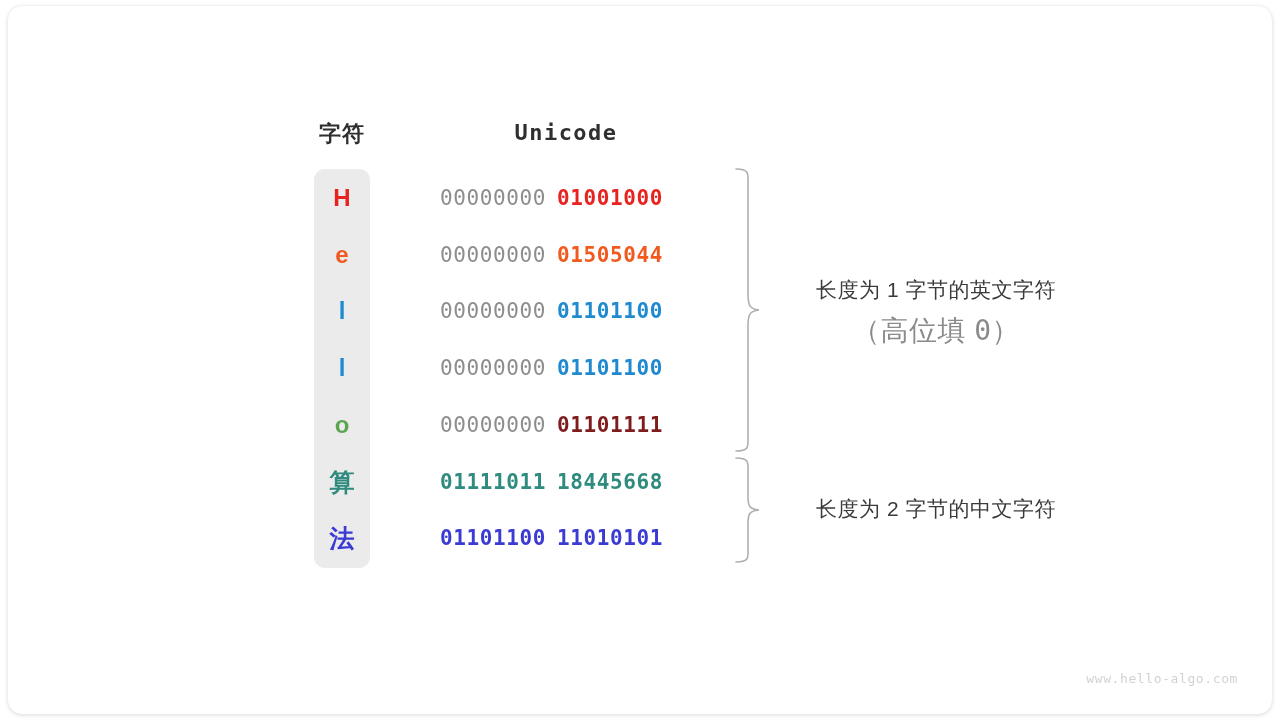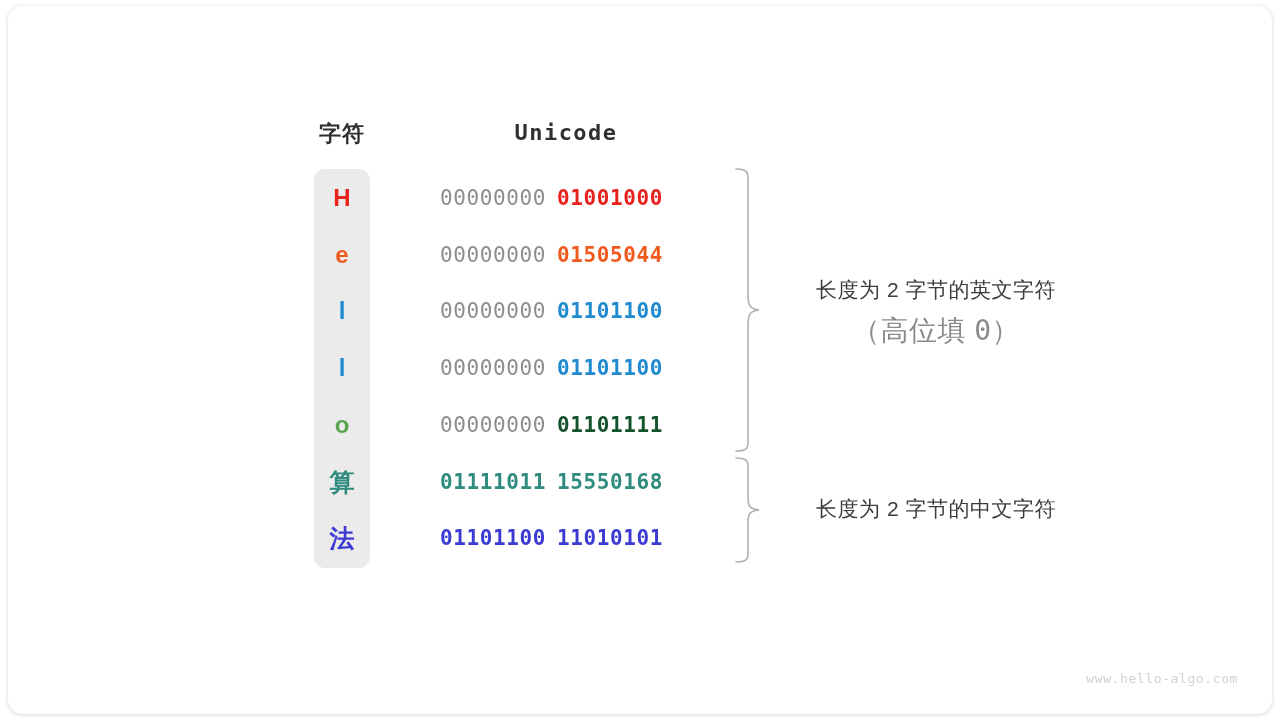--- a/index.html
+++ b/index.html
@@ -138,23 +138,23 @@
   <div id="rows-layer">
       <div class="char-cell" style="top: 175px; color: rgb(232, 35, 31);">H</div>
       <div class="bin-row" style="top: 175px;"><span class="byte-hi">00000000</span><span class="gap"></span><span class="byte-lo" style="color: rgb(232, 35, 31);">01001000</span></div>
       <div class="char-cell" style="top: 231.7px; color: rgb(240, 90, 30);">e</div>
       <div class="bin-row" style="top: 231.7px;"><span class="byte-hi">00000000</span><span class="gap"></span><span class="byte-lo" style="color: rgb(240, 90, 30);">01505044</span></div>
       <div class="char-cell" style="top: 288.4px; color: rgb(31, 138, 208);">l</div>
       <div class="bin-row" style="top: 288.4px;"><span class="byte-hi">00000000</span><span class="gap"></span><span class="byte-lo" style="color: rgb(31, 138, 208);">01101100</span></div>
       <div class="char-cell" style="top: 345.1px; color: rgb(31, 138, 208);">l</div>
       <div class="bin-row" style="top: 345.1px;"><span class="byte-hi">00000000</span><span class="gap"></span><span class="byte-lo" style="color: rgb(31, 138, 208);">01101100</span></div>
       <div class="char-cell" style="top: 401.8px; color: rgb(90, 165, 82);">o</div>
-      <div class="bin-row" style="top: 401.8px;"><span class="byte-hi">00000000</span><span class="gap"></span><span class="byte-lo" style="color: #14532d;">01101111</span></div>
+      <div class="bin-row" style="top: 401.8px;"><span class="byte-hi">00000000</span><span class="gap"></span><span class="byte-lo" style="color: #7f1d1d;">01101111</span></div>
       <div class="char-cell cjk" style="top: 458.5px; color: rgb(46, 139, 125);">算</div>
-      <div class="bin-row" style="top: 458.5px;"><span class="byte-hi colored" style="color: rgb(46, 139, 125);">01111011</span><span class="gap"></span><span class="byte-lo" style="color: rgb(46, 139, 125);">15550168</span></div>
+      <div class="bin-row" style="top: 458.5px;"><span class="byte-hi colored" style="color: rgb(46, 139, 125);">01111011</span><span class="gap"></span><span class="byte-lo" style="color: rgb(46, 139, 125);">18445668</span></div>
       <div class="char-cell cjk" style="top: 515.2px; color: rgb(59, 59, 212);">法</div>
       <div class="bin-row" style="top: 515.2px;"><span class="byte-hi colored" style="color: rgb(59, 59, 212);">01101100</span><span class="gap"></span><span class="byte-lo" style="color: rgb(59, 59, 212);">11010101</span></div>
     </div>
 
   <svg class="brace" style="left:718px; top:160px;" width="36" height="288" viewBox="0 0 36 288">
     <path d="M 26 3
              C 12 3, 14 8, 14 20
              L 14 128
              C 14 140, 12 143, 3 144
              C 12 145, 14 148, 14 160
@@ -166,21 +166,21 @@
     <path d="M 26 3
              C 12 3, 14 8, 14 18
              L 14 42
              C 14 52, 12 54, 3 55
              C 12 56, 14 58, 14 68
              L 14 92
              C 14 102, 12 107, 26 107" fill="none" stroke="#b0b0b0" stroke-width="1.6" stroke-linecap="round" transform="scale(-1,1) translate(-36,0)"></path>
   </svg>
 
   <div class="annot" style="left:778px; top:270px; width:300px;">
-    <div class="line1">长度为 2 字节的英文字符</div>
+    <div class="line1">长度为 1 字节的英文字符</div>
     <div class="line2"><span>（高位填 </span><span class="mono">0</span><span>）</span></div>
   </div>
 
   <div class="annot" style="left:778px; top:489px; width:300px;">
     <div class="line1">长度为 2 字节的中文字符</div>
   </div>
 
   <div id="watermark">www.hello-algo.com</div>
 
 </div>

